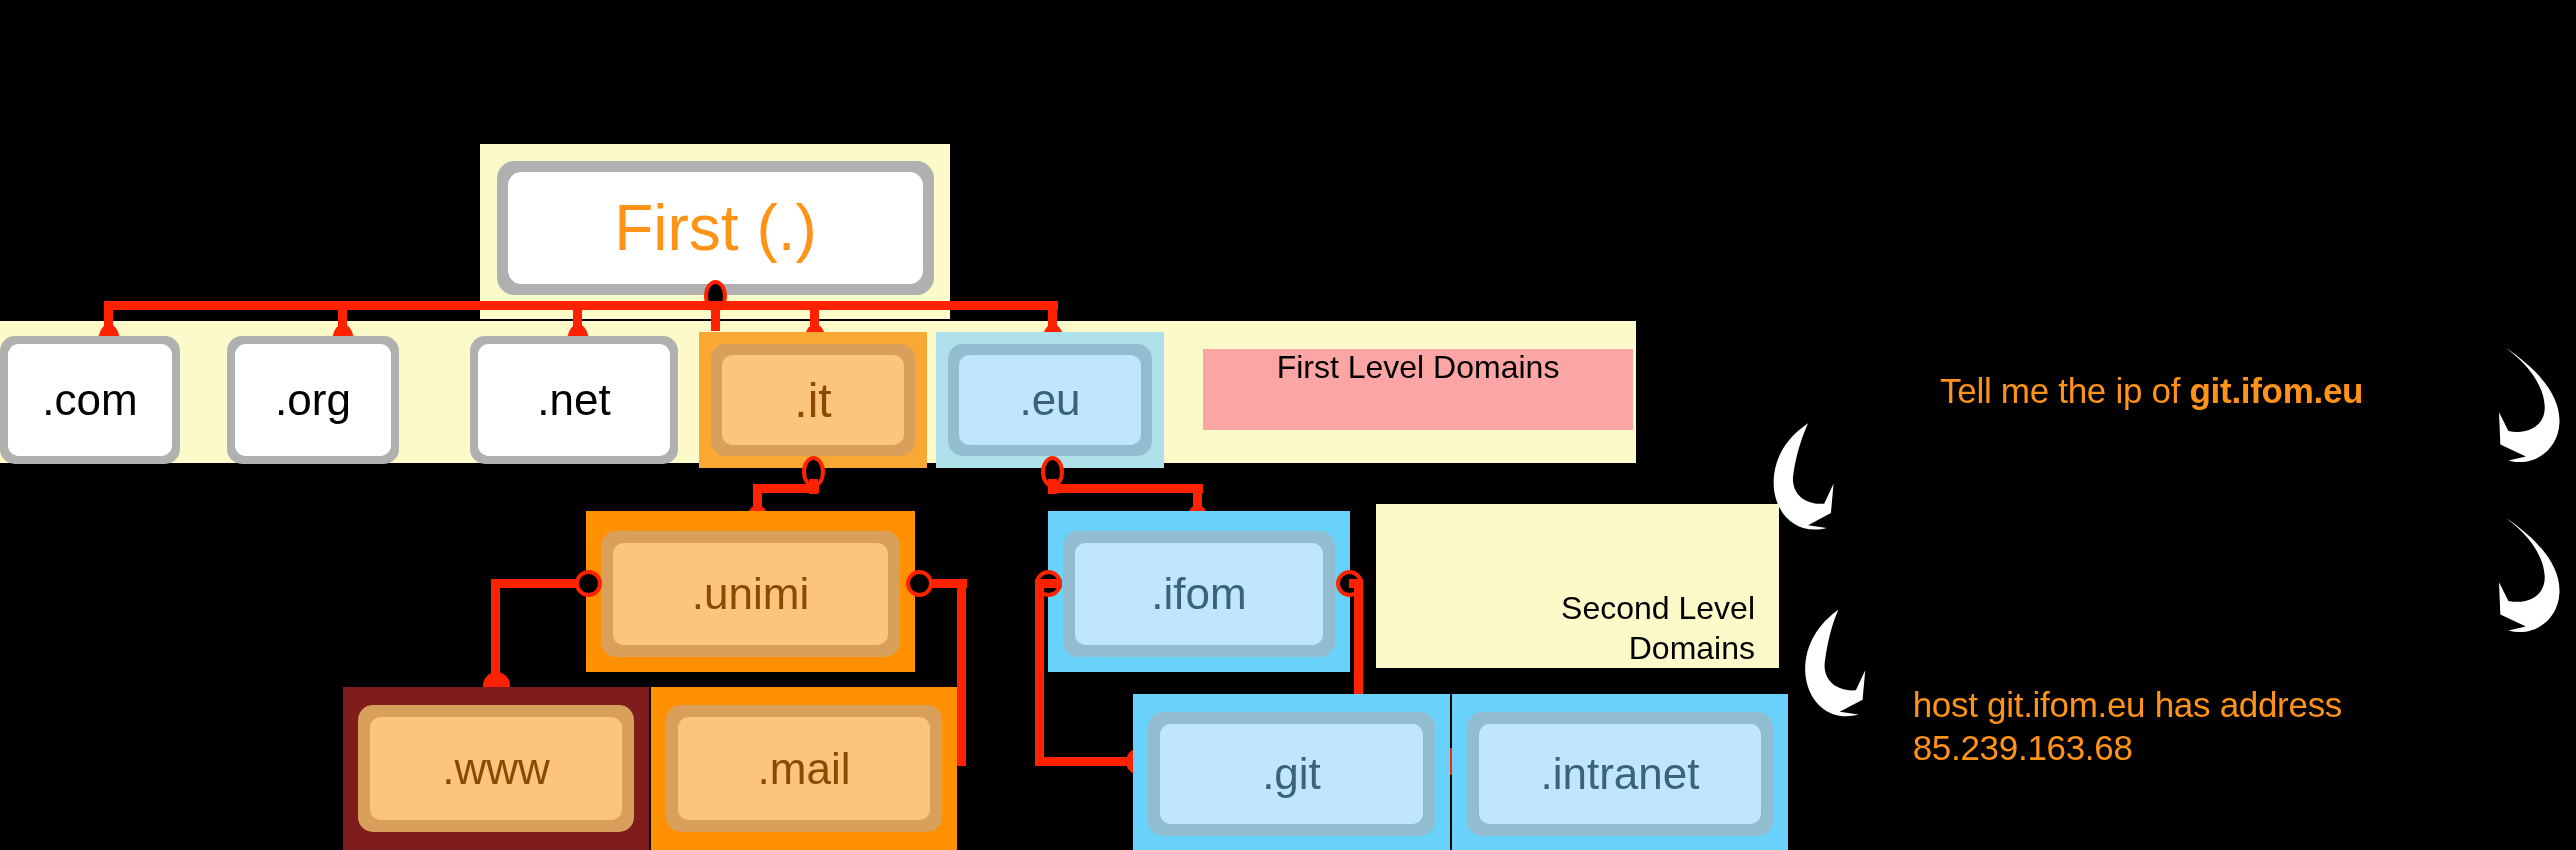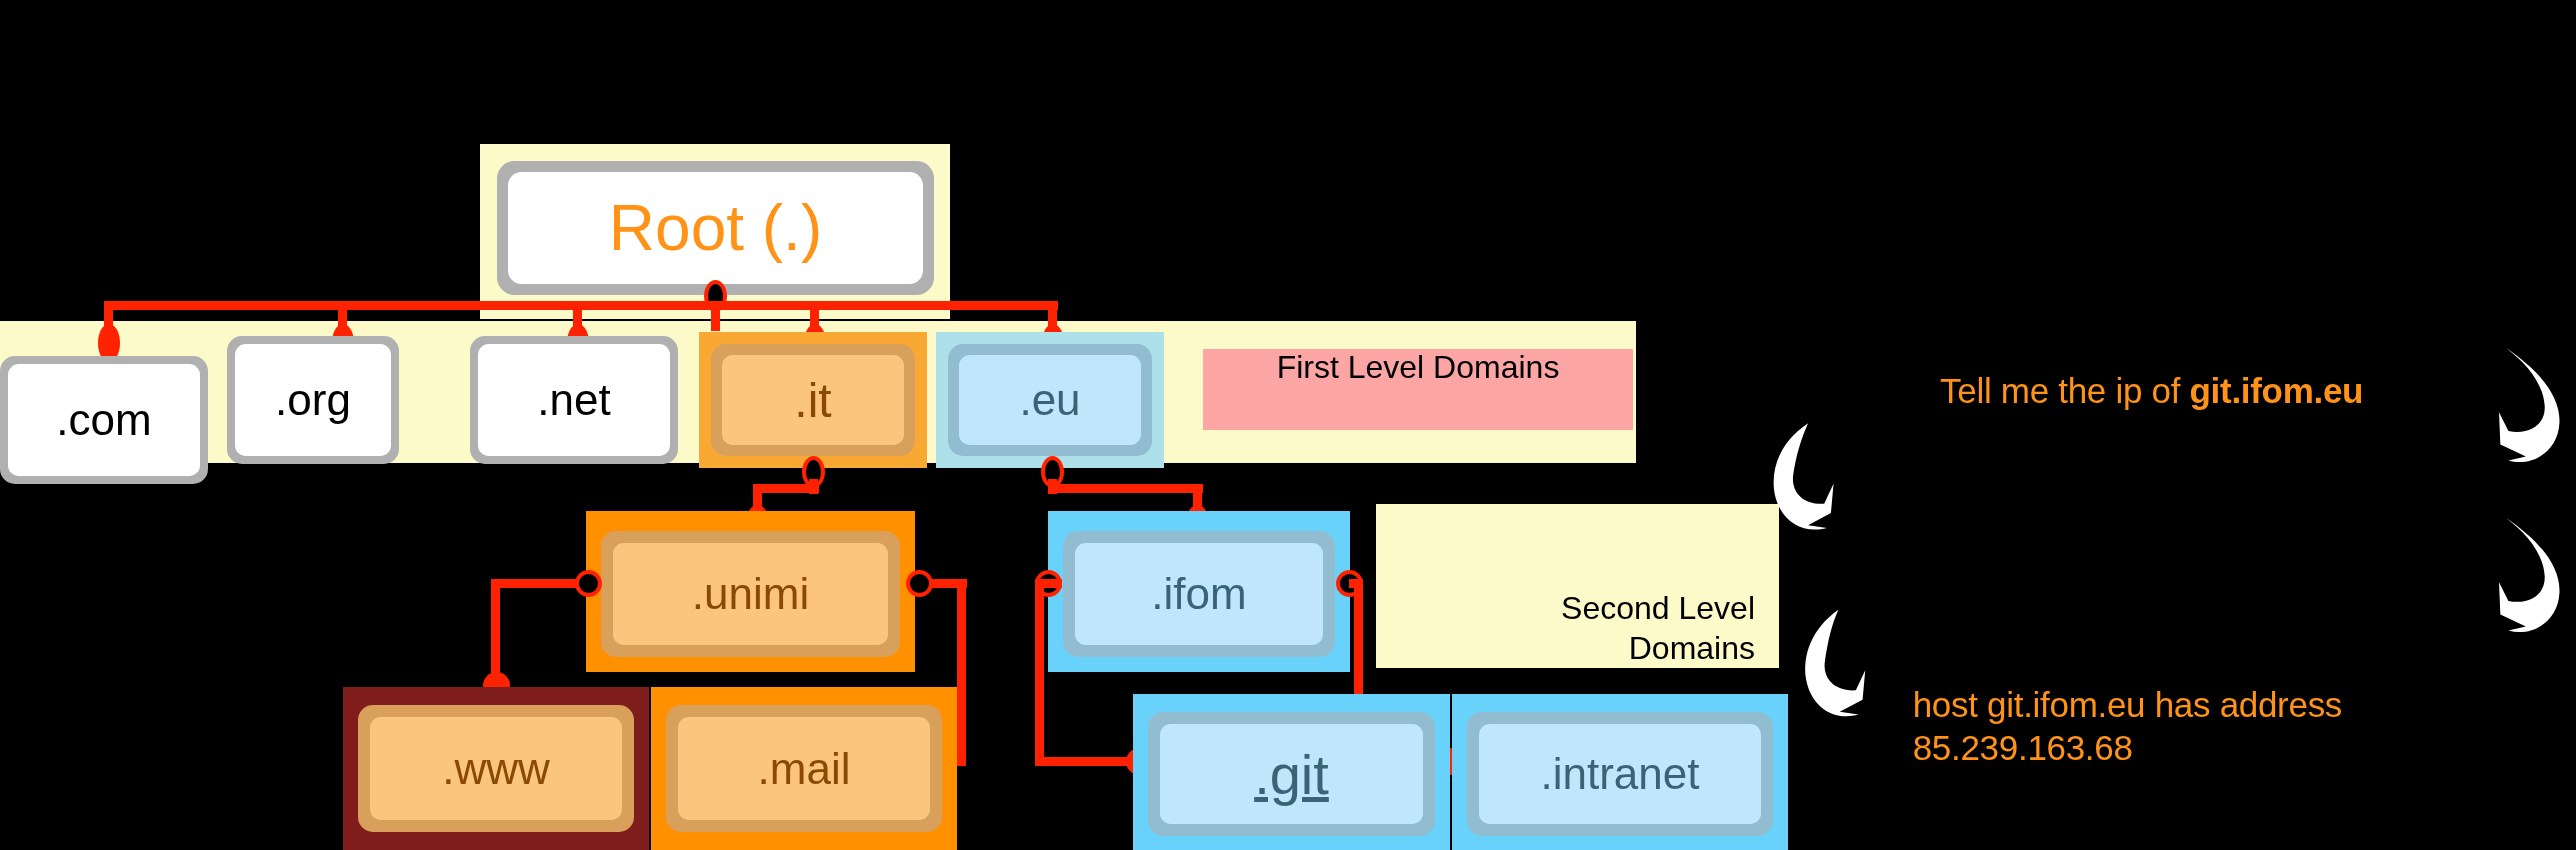--- a/index.html
+++ b/index.html
@@ -64,21 +64,21 @@
   <div class="band-label" style="left:1376px;top:504px;width:403px;height:164px;background:transparent;
               justify-content:flex-end;align-items:flex-end;padding-right:24px;box-sizing:border-box;">
     <span style="font-size:32px;line-height:40px;text-align:right;">Second Level<br>Domains</span>
   </div>
 
   <div class="band" style="left:480px;top:144px;width:470px;height:175px;"></div>
 
   <div class="node t-root" style="left:497px;top:161px;width:437px;height:134px;">
     <div class="mid" style="left:0;top:0;right:0;bottom:0;"></div>
     <div class="face" style="left:10.8px;top:10.8px;right:10.8px;bottom:10.8px;font-size:64px;">
-      <span>Root (.)</span>
+      <span>First (.)</span>
     </div>
   </div>
 
   <div class="dotH" style="left:704px;top:280px;width:23px;height:32px;"></div>
   <div class="ln" style="left:711px;top:301px;width:9.4px;height:30px;"></div>
   <div class="ln" style="left:104px;top:301px;width:954px;height:9.4px;"></div>
 
   <div class="ln" style="left:104px;top:301px;width:9.4px;height:44px;"></div>
   <div class="dotF" style="left:98px;top:324px;width:21.5px;height:38px;"></div>
 
@@ -87,21 +87,21 @@
 
   <div class="ln" style="left:573px;top:301px;width:9.4px;height:44px;"></div>
   <div class="dotF" style="left:567px;top:324px;width:21.5px;height:38px;"></div>
 
   <div class="ln" style="left:810px;top:301px;width:9.4px;height:44px;"></div>
   <div class="dotF" style="left:804px;top:324px;width:21.5px;height:38px;"></div>
 
   <div class="ln" style="left:1048px;top:301px;width:9.4px;height:44px;"></div>
   <div class="dotF" style="left:1042px;top:324px;width:21.5px;height:38px;"></div>
 
-  <div class="node t-grey" style="left:0px;top:356px;width:208px;height:128px;text-decoration:underline;">
+  <div class="node t-grey" style="left:0px;top:336px;width:180px;height:128px;text-decoration:underline;">
     <div class="mid" style="left:0;top:0;right:0;bottom:0;"></div>
     <div class="face" style="left:8px;top:8px;right:8px;bottom:8px;font-size:44px;">
       <span>.com</span>
     </div>
   </div>
 
   <div class="node t-grey" style="left:227px;top:336px;width:172px;height:128px;">
     <div class="mid" style="left:0;top:0;right:0;bottom:0;"></div>
     <div class="face" style="left:8px;top:8px;right:8px;bottom:8px;font-size:44px;">
       <span>.org</span>
@@ -187,21 +187,21 @@
 
   <div class="node t-orange" style="left:651px;top:687px;width:306px;height:164px;background:#FF9000;">
     <div class="mid" style="left:15px;top:17.5px;right:15px;bottom:19px;"></div>
     <div class="face" style="left:27px;top:30px;right:27px;bottom:31px;font-size:44px;">
       <span>.mail</span>
     </div>
   </div>
 
   <div class="node t-blue" style="left:1133px;top:694px;width:317px;height:157px;background:#68D2FA;">
     <div class="mid" style="left:15px;top:17.5px;right:15px;bottom:15px;"></div>
-    <div class="face" style="left:27px;top:30px;right:27px;bottom:27px;font-size:56px;text-decoration:underline;">
+    <div class="face" style="left:27px;top:30px;right:27px;bottom:27px;font-size:44px;">
       <span>.git</span>
     </div>
   </div>
 
   <div class="node t-blue" style="left:1452px;top:694px;width:336px;height:157px;background:#68D2FA;">
     <div class="mid" style="left:15px;top:17.5px;right:15px;bottom:15px;"></div>
     <div class="face" style="left:27px;top:30px;right:27px;bottom:27px;font-size:44px;">
       <span>.intranet</span>
     </div>
   </div>

